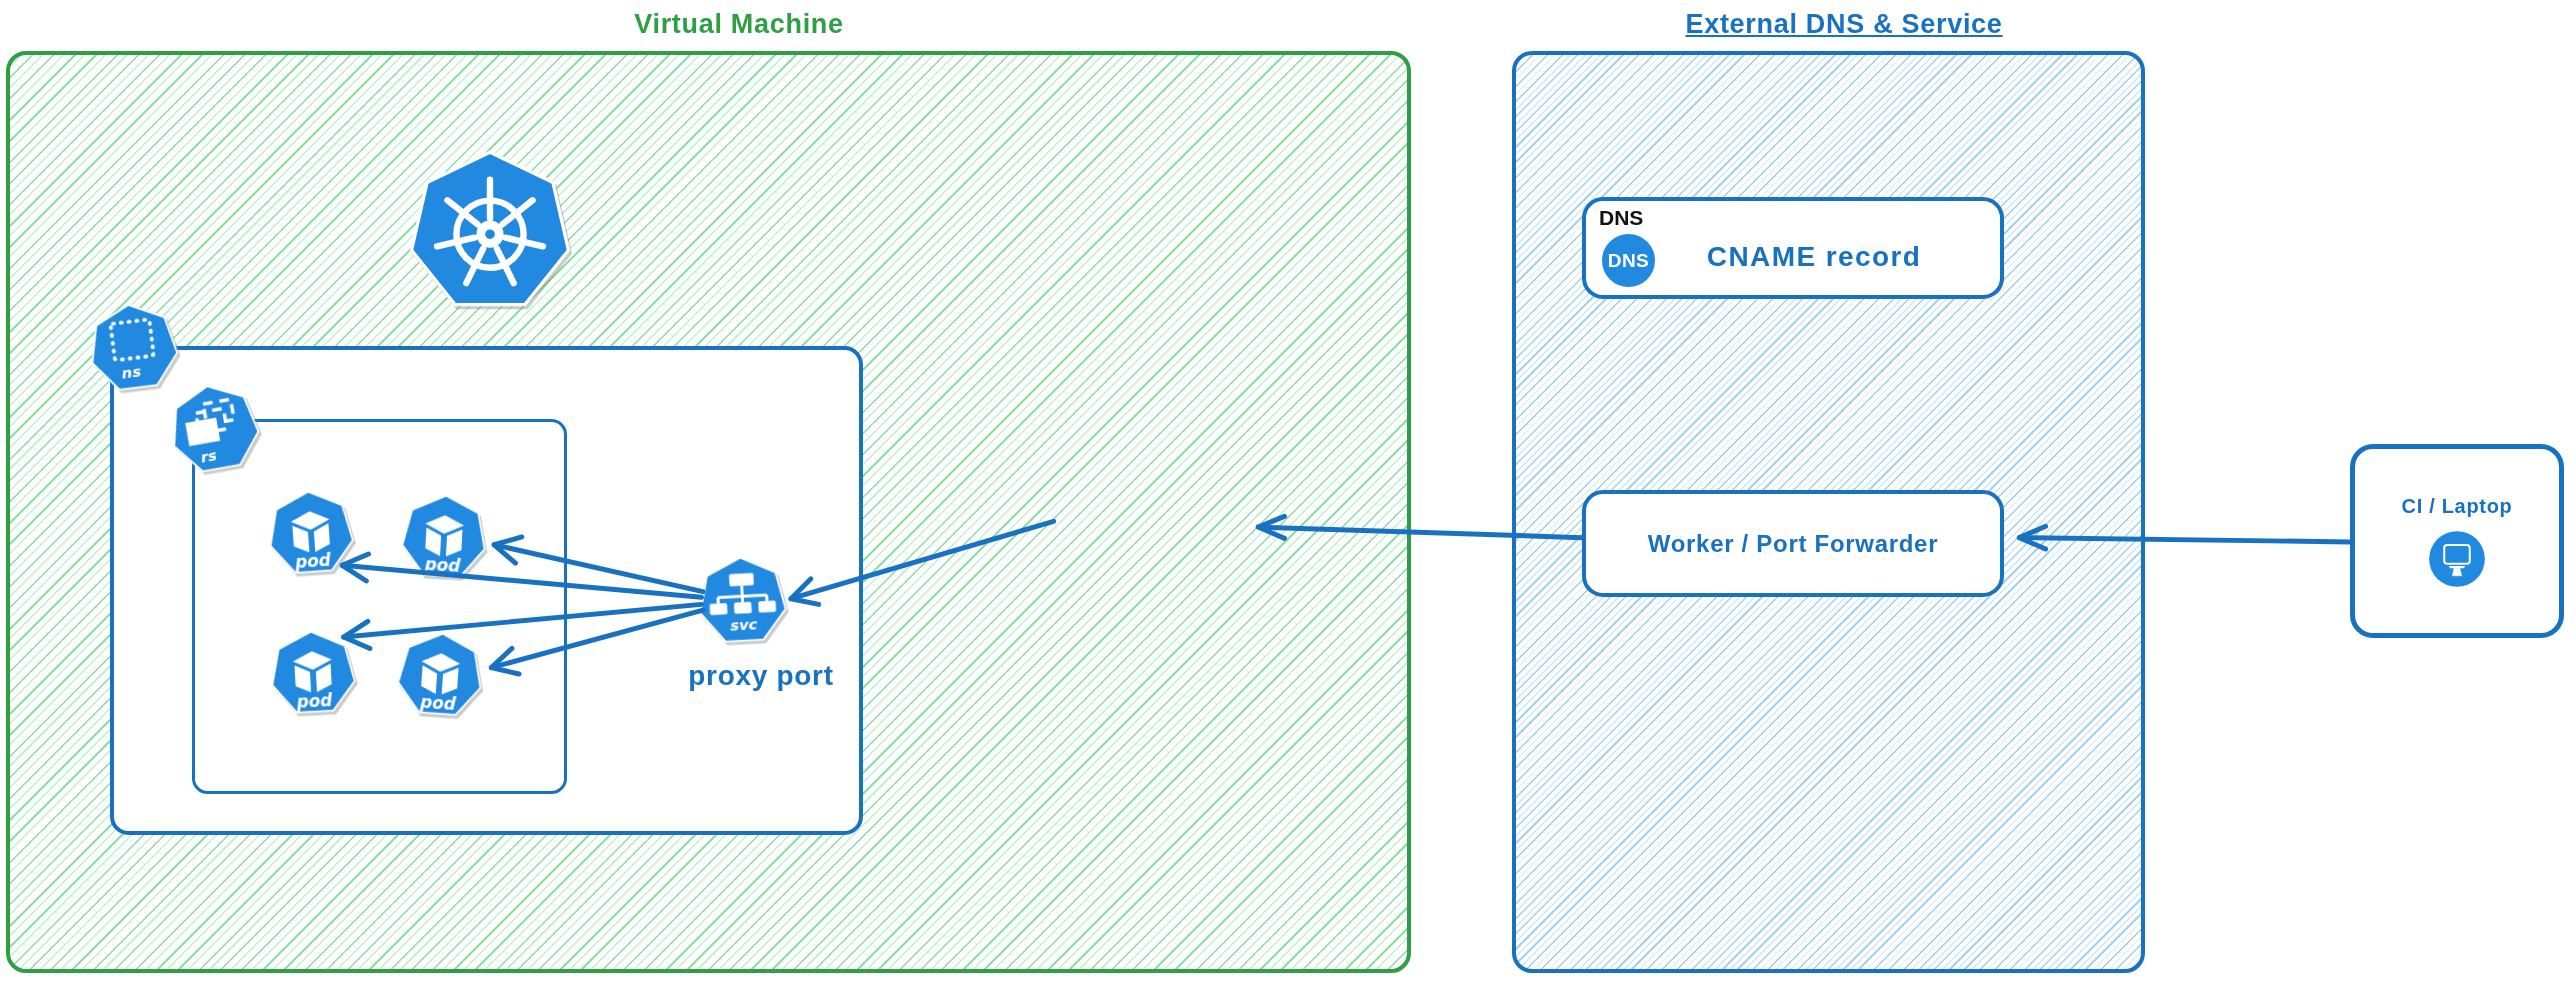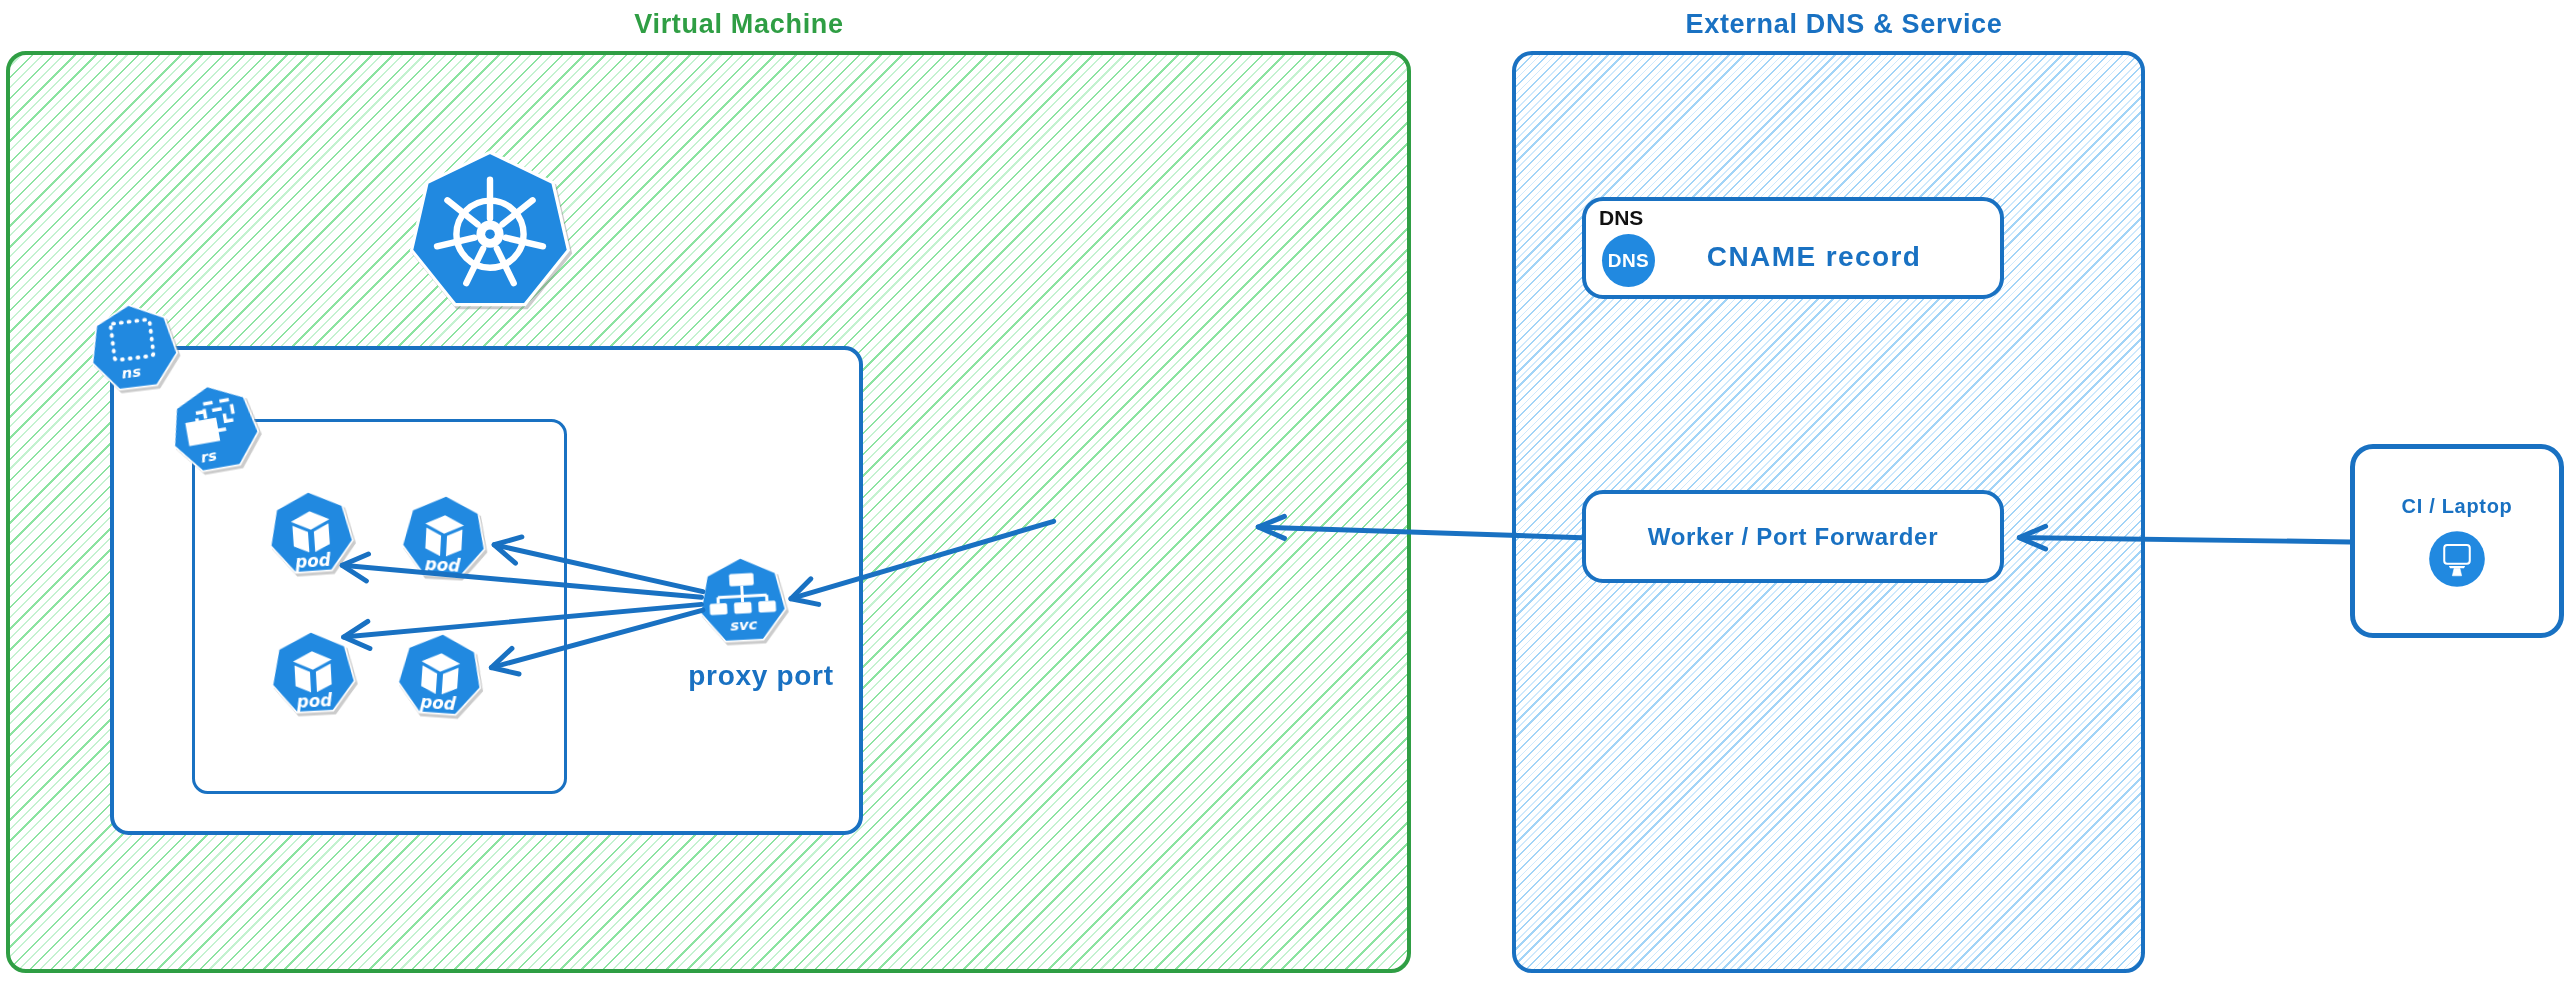--- a/index.html
+++ b/index.html
@@ -20,31 +20,31 @@
     border:4.3px solid var(--blue);
     background-image:
       repeating-linear-gradient(135deg, var(--blue_hatch) 0 1.6px, transparent 1.6px 5.7px,
         var(--blue_hatch_light) 5.7px 6.8px, transparent 6.8px 10.7px);
   }
   .grp-title {
     position:absolute; transform:translateX(-50%);
     font-size:27px; font-weight:600; letter-spacing:0.7px; white-space:nowrap;
   }
   .t-green { color:var(--green);margin-left:12px; }
-  .t-blue  { color:var(--blue); }
+  .t-blue  { color:var(--blue);text-decoration:underline; }
 
   
   .wbox { position:absolute; background:#ffffff; box-sizing:border-box; }
   .ns-box   { left:110px; top:346px; width:753px; height:489px; border:4.3px solid var(--blue); border-radius:18.5px; }
   .rs-box   { left:192px; top:419px; width:375px;  height:375px; border:3.6px solid var(--blue); border-radius:15.6px; }
   .rp-box   { left:1056px; top:481px; width:194px; height:85px; border:4.3px solid var(--green); border-radius:18.5px;
               display:flex; align-items:center; justify-content:center; }
   .rp-box .lbl { font-size:23.4px; font-weight:600; color:var(--green); }
   .dns-box  { left:1582px; top:197px; width:422px; height:102px; border:4.3px solid var(--blue); border-radius:21px; }
-  .wk-box   { left:1582px; top:490px; width:422px; height:93px; border:4.3px solid var(--blue); border-radius:21px;
+  .wk-box   { left:1582px; top:490px; width:422px; height:107px; border:4.3px solid var(--blue); border-radius:21px;
               display:flex; align-items:center; justify-content:center; }
   .wk-box .lbl { font-size:24px; font-weight:600; color:var(--blue); letter-spacing:0.7px; }
   .ci-box   { left:2350px; top:444px; width:214px; height:194px; border:5px solid var(--blue); border-radius:23px;
               display:flex; flex-direction:column; align-items:center; justify-content:center; gap:12px; }
   .ci-box .lbl { font-size:20px; font-weight:600; color:var(--blue); letter-spacing:0.7px; }
 
   .dns-tag { position:absolute; left:1599px; top:206px; font-size:21px; font-weight:600; color:var(--ink); }
   .dns-badge {
     position:absolute; left:1602px; top:234px; width:53px; height:53px; border-radius:50%;
     background:var(--icon_blue); color:#fff; font-weight:bold; font-size:19px;

